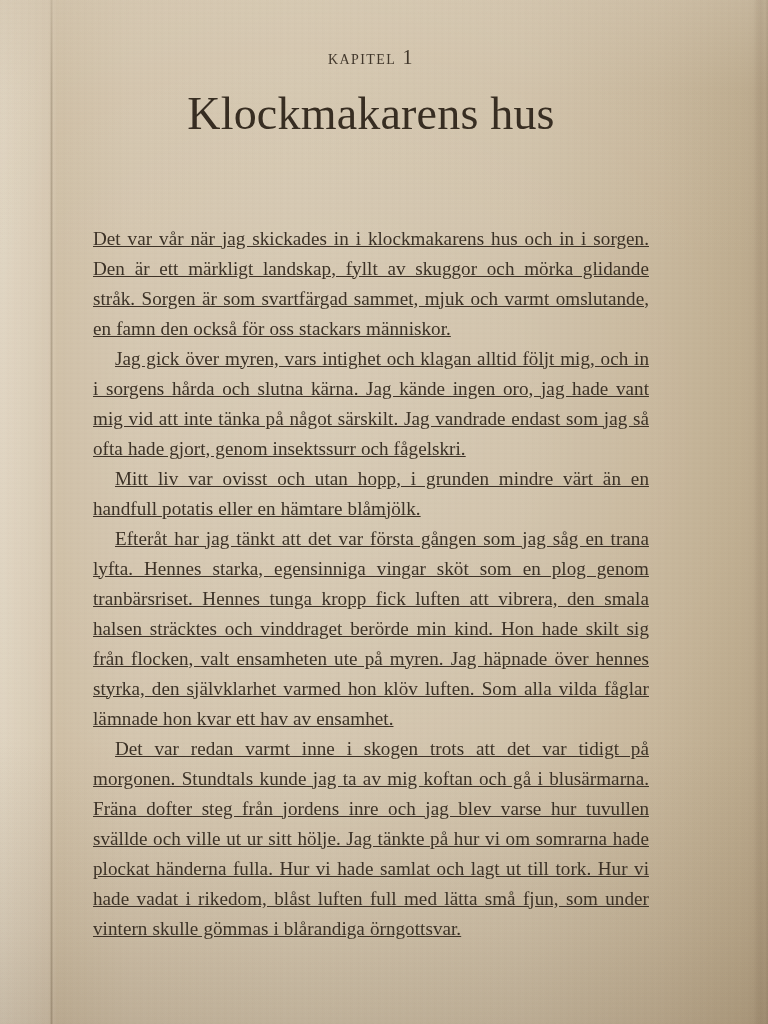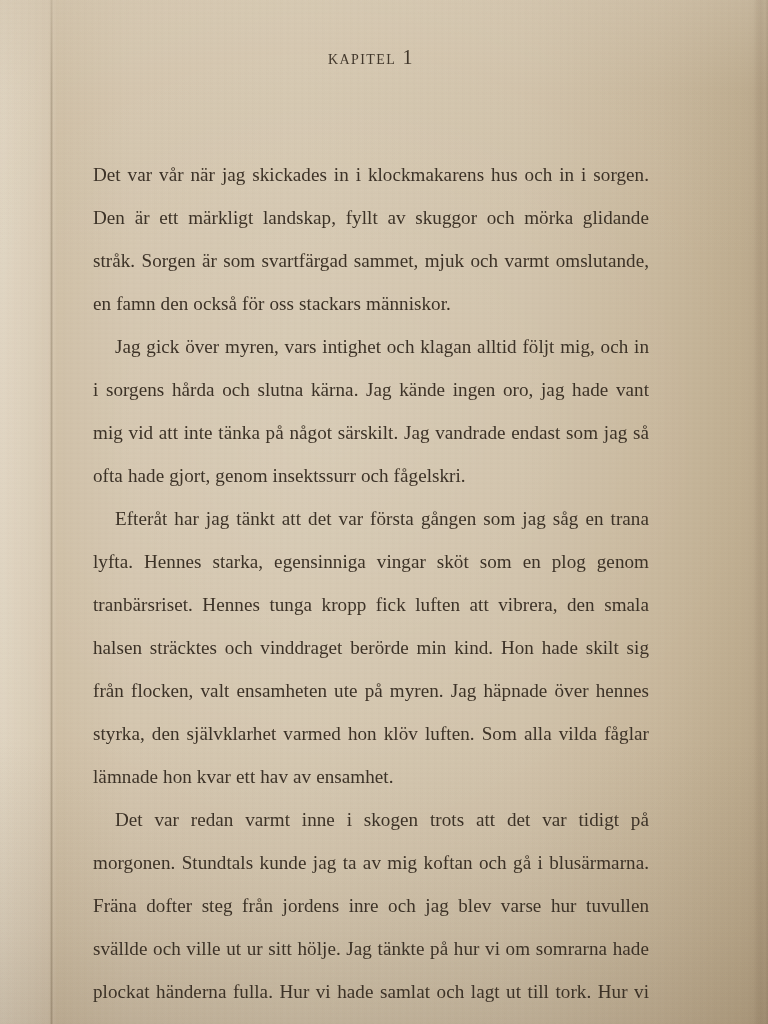--- a/index.html
+++ b/index.html
@@ -134,27 +134,28 @@
     line-height: 1.1;
   }
 
   .body-text {
     padding-top: 84px;
   }
 
   .body-text p {
     margin: 0;
     font-size: 19.1px;
-    line-height: 43px;
+    line-height: 30px;
     text-align: justify;
     text-justify: inter-word;
     color: #3b3126;
     letter-spacing: 0.05px;
     word-spacing: 0.2px;
     hyphens: manual;
+    text-decoration: underline;
   }
   .body-text p.first {
     text-indent: 0;
   }
   .body-text p.indent {
     text-indent: 22px;
   }
 
   
   .grain {
@@ -184,24 +185,26 @@
   <div class="gutter-soft"></div>
   <div class="gutter-line"></div>
   <div class="paper-vert"></div>
   <div class="vignette"></div>
   <div class="edge-right"></div>
 
   <div class="content">
 
     <div class="chapter-label">Kapitel 1</div>
 
+    <h1 class="chapter-title">Klockmakarens hus</h1>
 
     <div class="body-text">
       <p class="first">Det var vår när jag skickades in i klockmakarens hus och in i sorgen. Den är ett märkligt landskap, fyllt av skuggor och mörka glidande stråk. Sorgen är som svartfärgad sammet, mjuk och varmt omslutande, en famn den också för oss stackars människor.</p>
       <p class="indent">Jag gick över myren, vars intighet och klagan alltid följt mig, och in i sorgens hårda och slutna kärna. Jag kände ingen oro, jag hade vant mig vid att inte tänka på något särskilt. Jag vandrade endast som jag så ofta hade gjort, genom insektssurr och fågelskri.</p>
+      <p class="indent">Mitt liv var ovisst och utan hopp, i grunden mindre värt än en handfull potatis eller en hämtare blåmjölk.</p>
       <p class="indent">Efteråt har jag tänkt att det var första gången som jag såg en trana lyfta. Hennes starka, egensinniga vingar sköt som en plog genom tranbärsriset. Hennes tunga kropp fick luften att vibrera, den smala halsen sträcktes och vinddraget berörde min kind. Hon hade skilt sig från flocken, valt ensamheten ute på myren. Jag häpnade över hennes styrka, den självklarhet varmed hon klöv luften. Som alla vilda fåglar lämnade hon kvar ett hav av ensamhet.</p>
       <p class="indent">Det var redan varmt inne i skogen trots att det var tidigt på morgonen. Stundtals kunde jag ta av mig koftan och gå i blusärmarna. Fräna dofter steg från jordens inre och jag blev varse hur tuvullen svällde och ville ut ur sitt hölje. Jag tänkte på hur vi om somrarna hade plockat händerna fulla. Hur vi hade samlat och lagt ut till tork. Hur vi hade vadat i rikedom, blåst luften full med lätta små fjun, som under vintern skulle gömmas i blårandiga örngottsvar.</p>
     </div>
 
   </div>
 
   <div class="grain"></div>
 
 </div>
 

